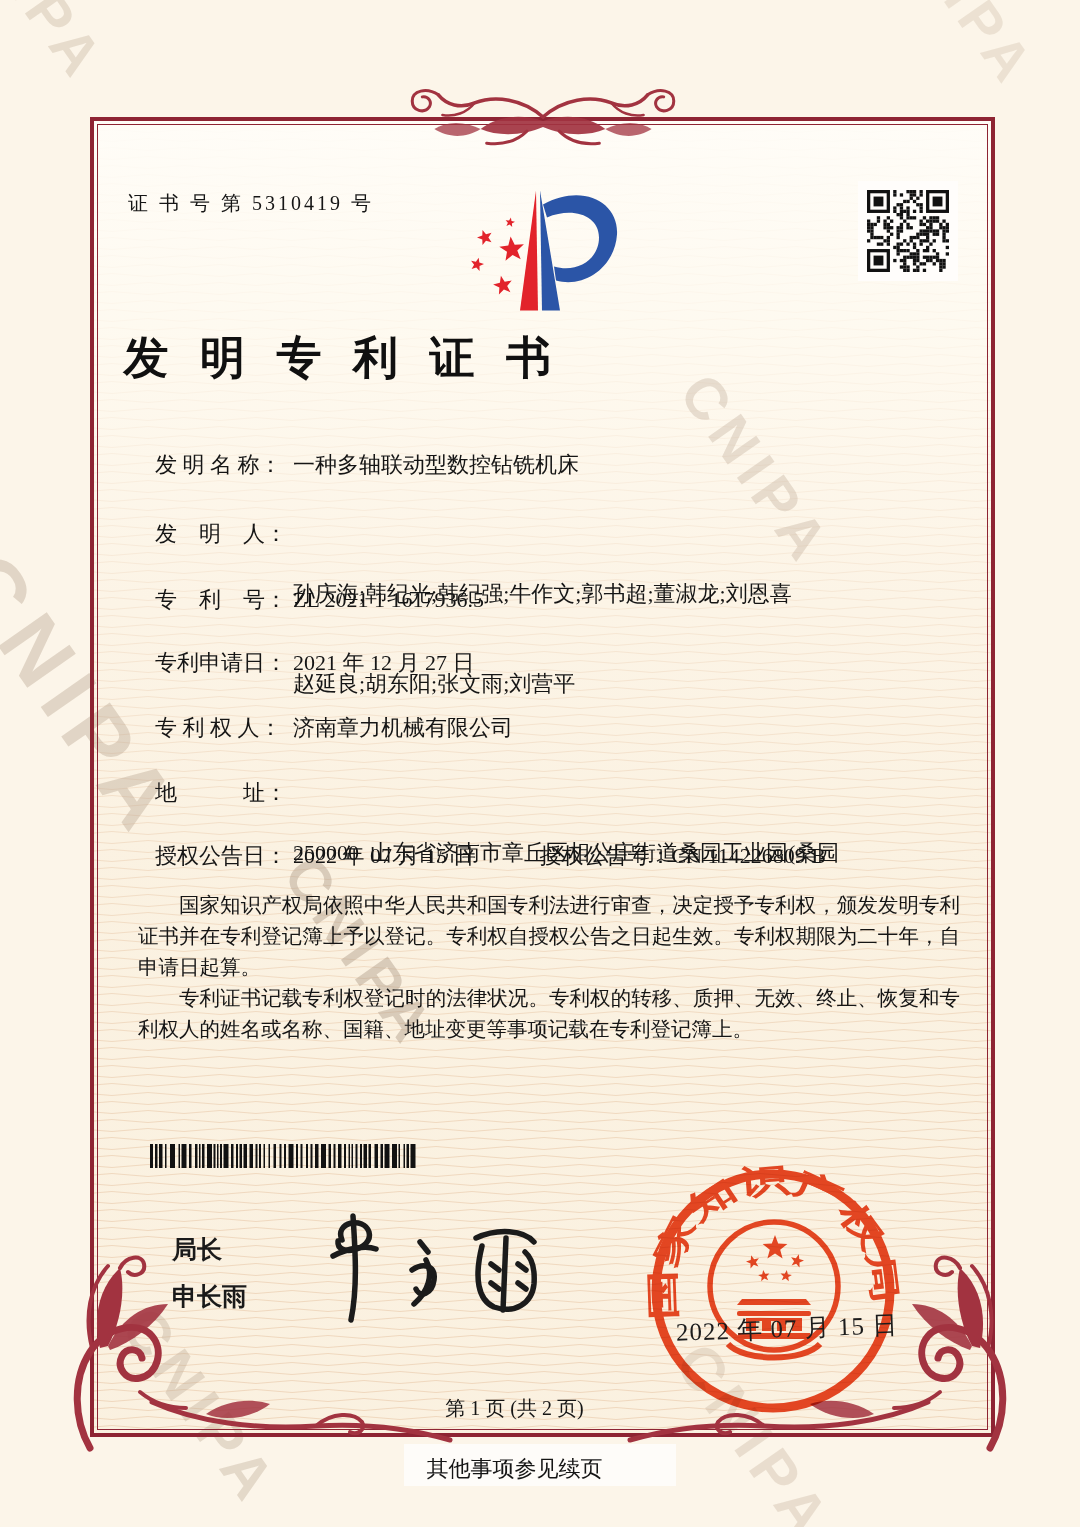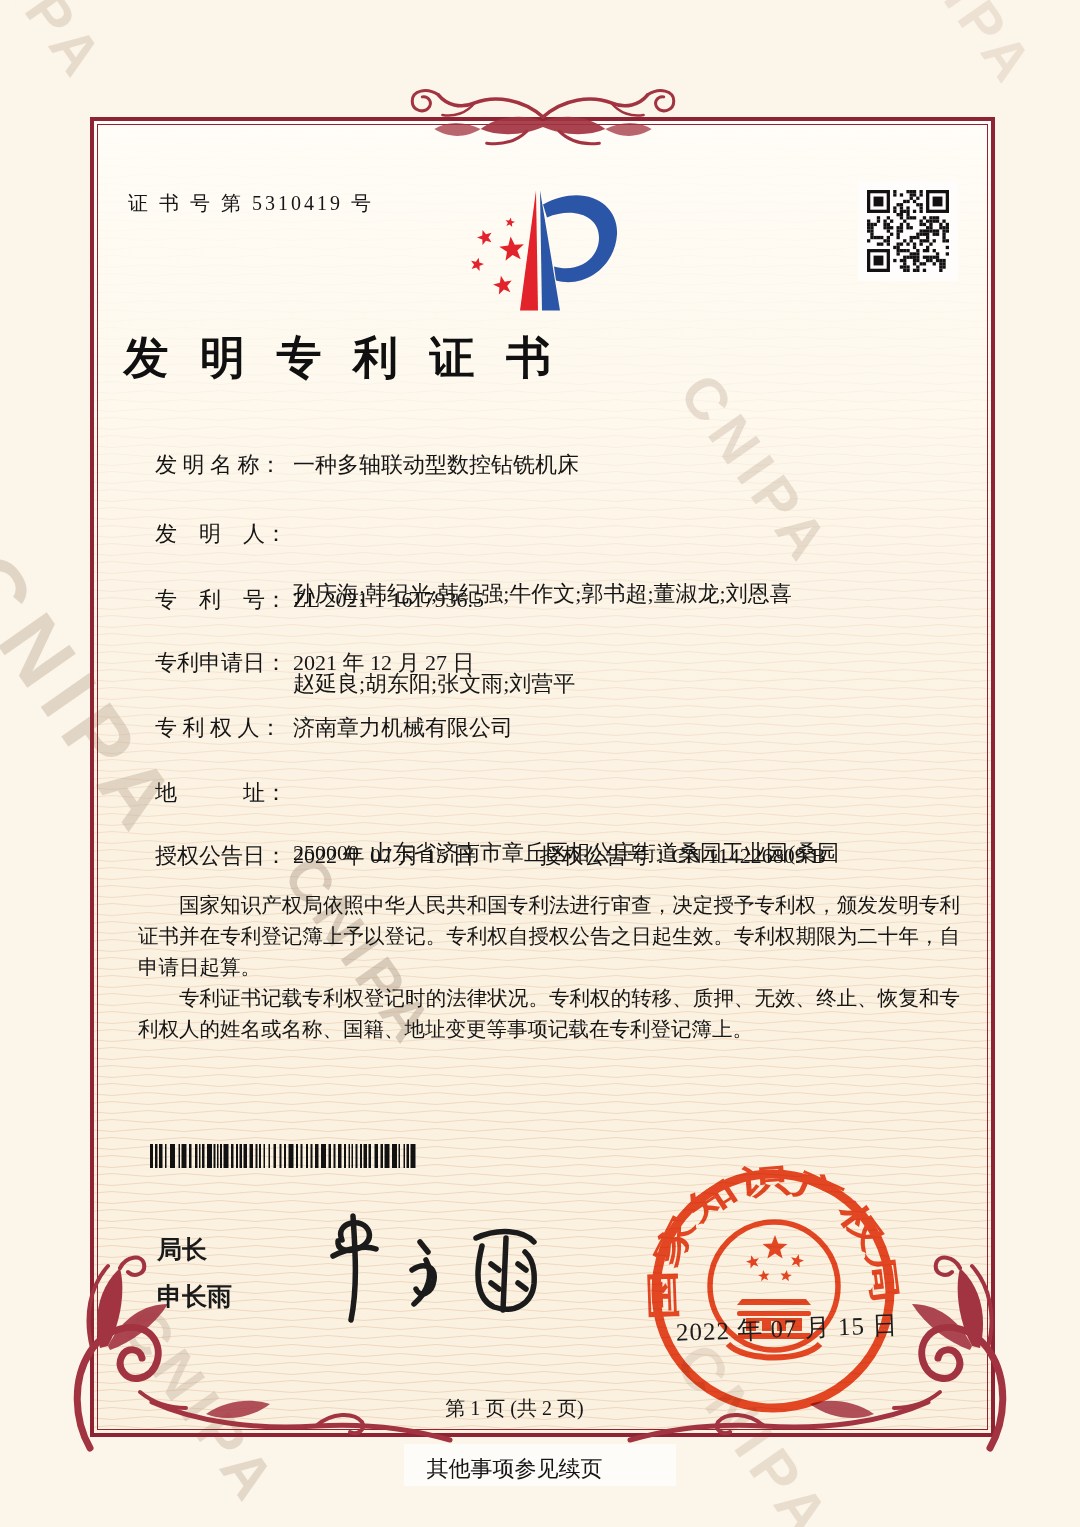--- a/index.html
+++ b/index.html
@@ -45,21 +45,21 @@
   .row .flabel{flex:none;width:138px;white-space:pre;}
   .row .fvalue{white-space:pre;}
   .r-name{top:450px;} .r-inv{top:519px;justify-content:center;} .r-pat{top:585px;} .r-fil{top:648px;}
   .r-own{top:713px;} .r-adr{top:778px;} .r-grant{top:841px;align-items:flex-end;}
   .grant2{margin-left:65px;display:flex;}
   .grant2 .flabel{width:132px;}
   .legal{left:138px;top:890px;width:822px;font-size:20.5px;line-height:31px;
          text-align:justify;}
   .legal p{margin:0;text-indent:2em;}
   .barcode{left:150px;top:1144px;width:272px;height:24px;}
-  .director{left:157px;font-family:"Liberation Sans","DejaVu Sans",sans-serif;
+  .director{left:172px;font-family:"Liberation Sans","DejaVu Sans",sans-serif;
             font-weight:700;font-size:25px;color:#1a1a1a;}
   .d-title{top:1233px;} .d-name{top:1280px;}
   .sig{left:308px;top:1208px;width:250px;height:120px;z-index:9;}
   .seal{left:642px;top:1160px;width:262px;height:262px;z-index:7;opacity:.95;
         mix-blend-mode:multiply;}
   .seal-date{left:676px;top:1312px;width:220px;font-size:25px;letter-spacing:1px;
              color:#1c1c1c;transform:rotate(-2deg);z-index:9;white-space:pre;}
   .page-no{left:92px;top:1395px;width:845px;text-align:center;font-size:20px;}
   .foot-band{left:404px;top:1444px;width:272px;height:42px;background:rgba(255,255,255,.72);z-index:4;}
   .foot-note{left:92px;top:1454px;width:845px;text-align:center;font-size:22px;z-index:8;}

